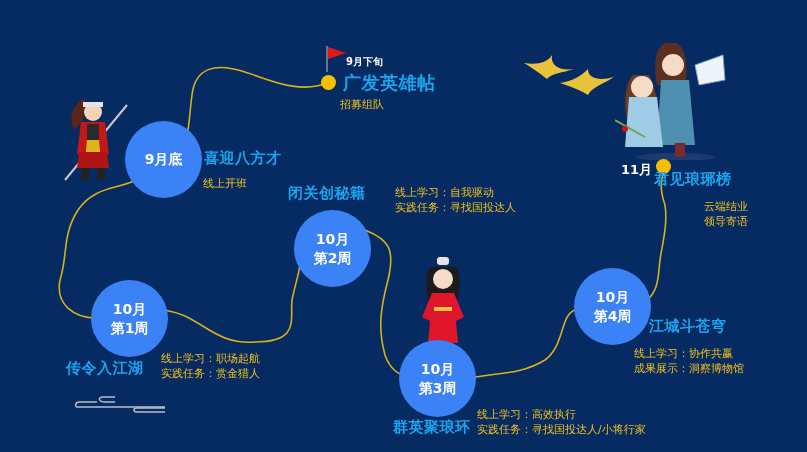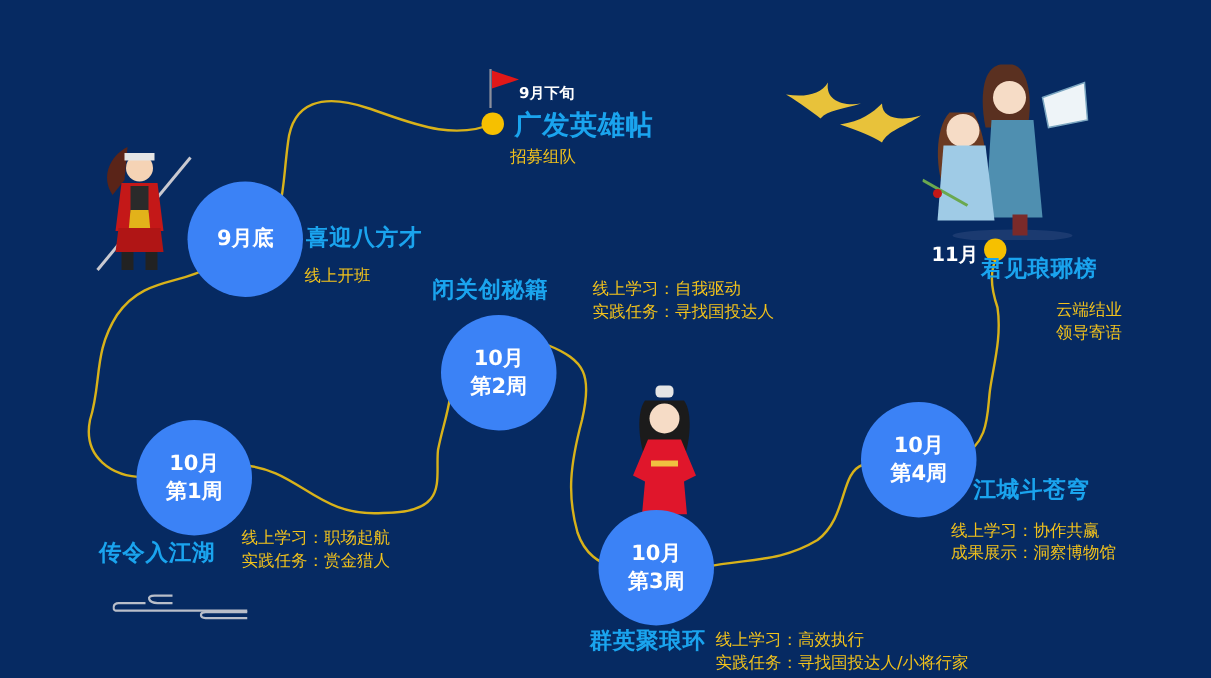--- a/index.html
+++ b/index.html
@@ -123,21 +123,21 @@
   <div class="desc" style="left:383px;top:185px;margin-left:12px;">
     <div>线上学习：自我驱动</div>
     <div>实践任务：寻找国投达人</div>
   </div>
 
   <div class="node" style="left:399px;top:340px;width:77px;height:77px;">
     <div>10月</div>
     <div>第3周</div>
   </div>
   <div class="title" style="left:393px;top:418px;">群英聚琅环</div>
-  <div class="desc" style="left:477px;top:407px;margin-top:12px;">
+  <div class="desc" style="left:477px;top:407px;">
     <div>线上学习：高效执行</div>
     <div>实践任务：寻找国投达人/小将行家</div>
   </div>
 
   <div class="node" style="left:574px;top:268px;width:77px;height:77px;">
     <div>10月</div>
     <div>第4周</div>
   </div>
   <div class="title" style="left:649px;top:317px;">江城斗苍穹</div>
   <div class="desc" style="left:634px;top:346px;">

